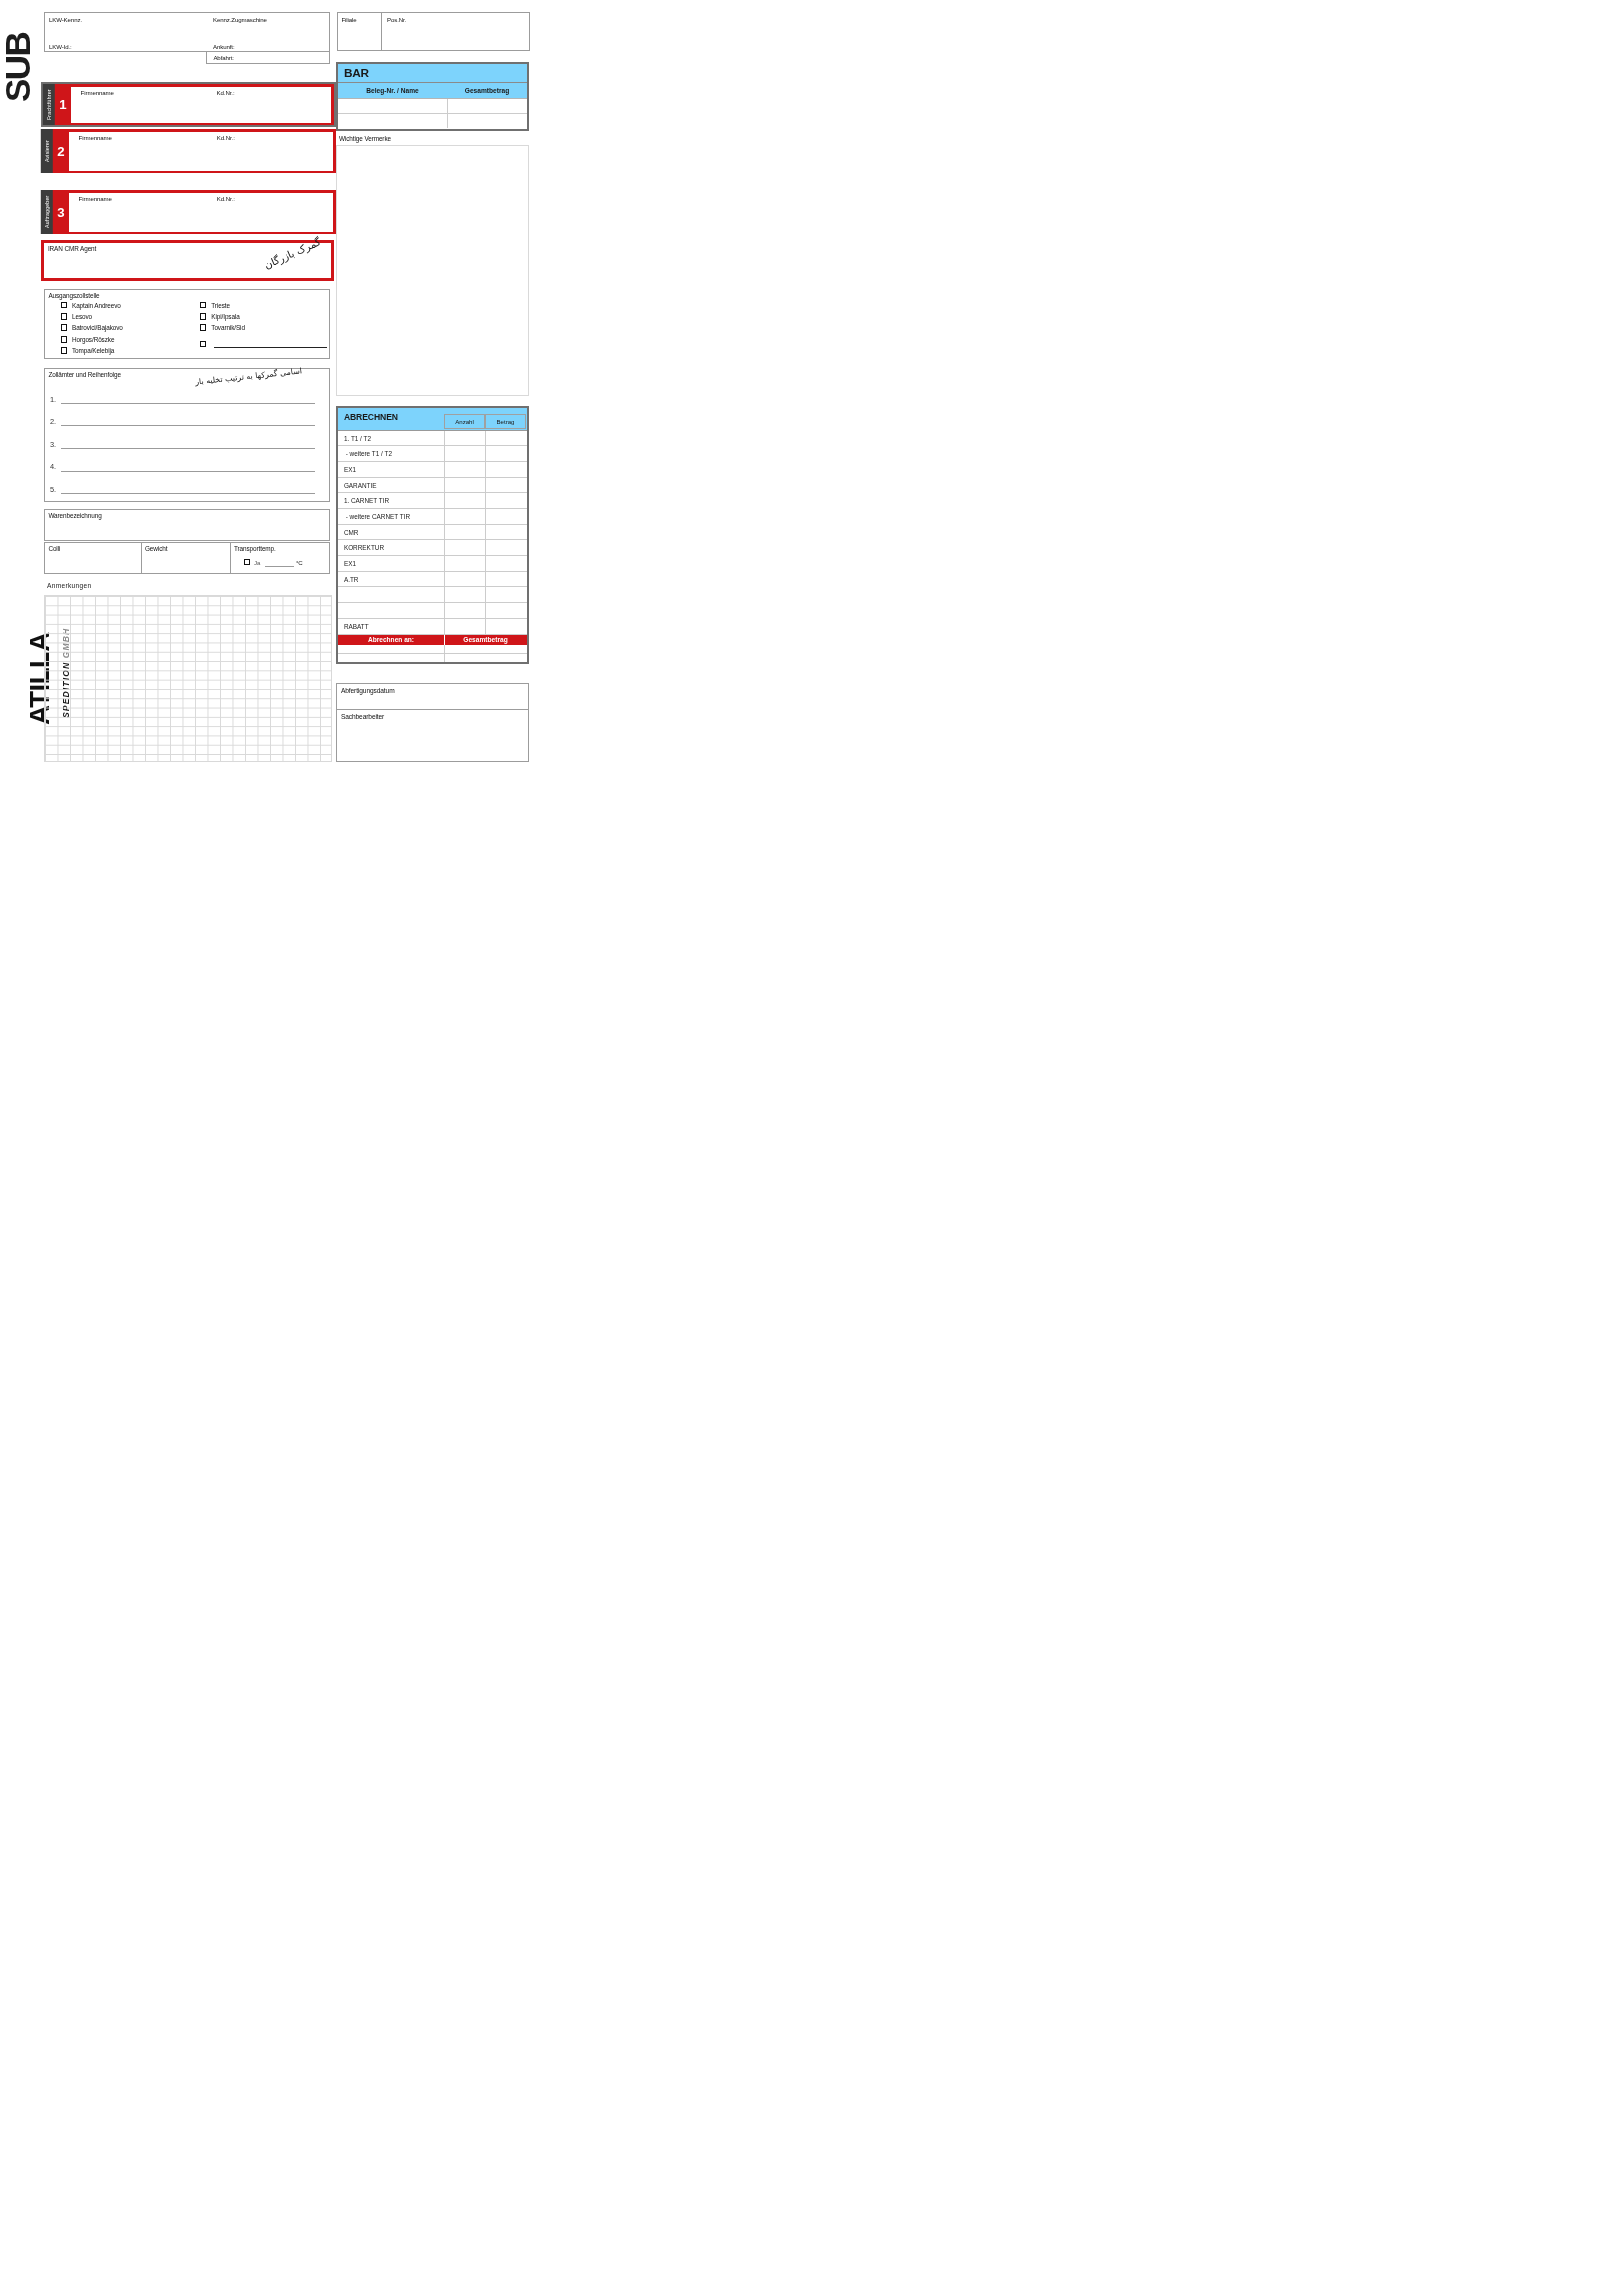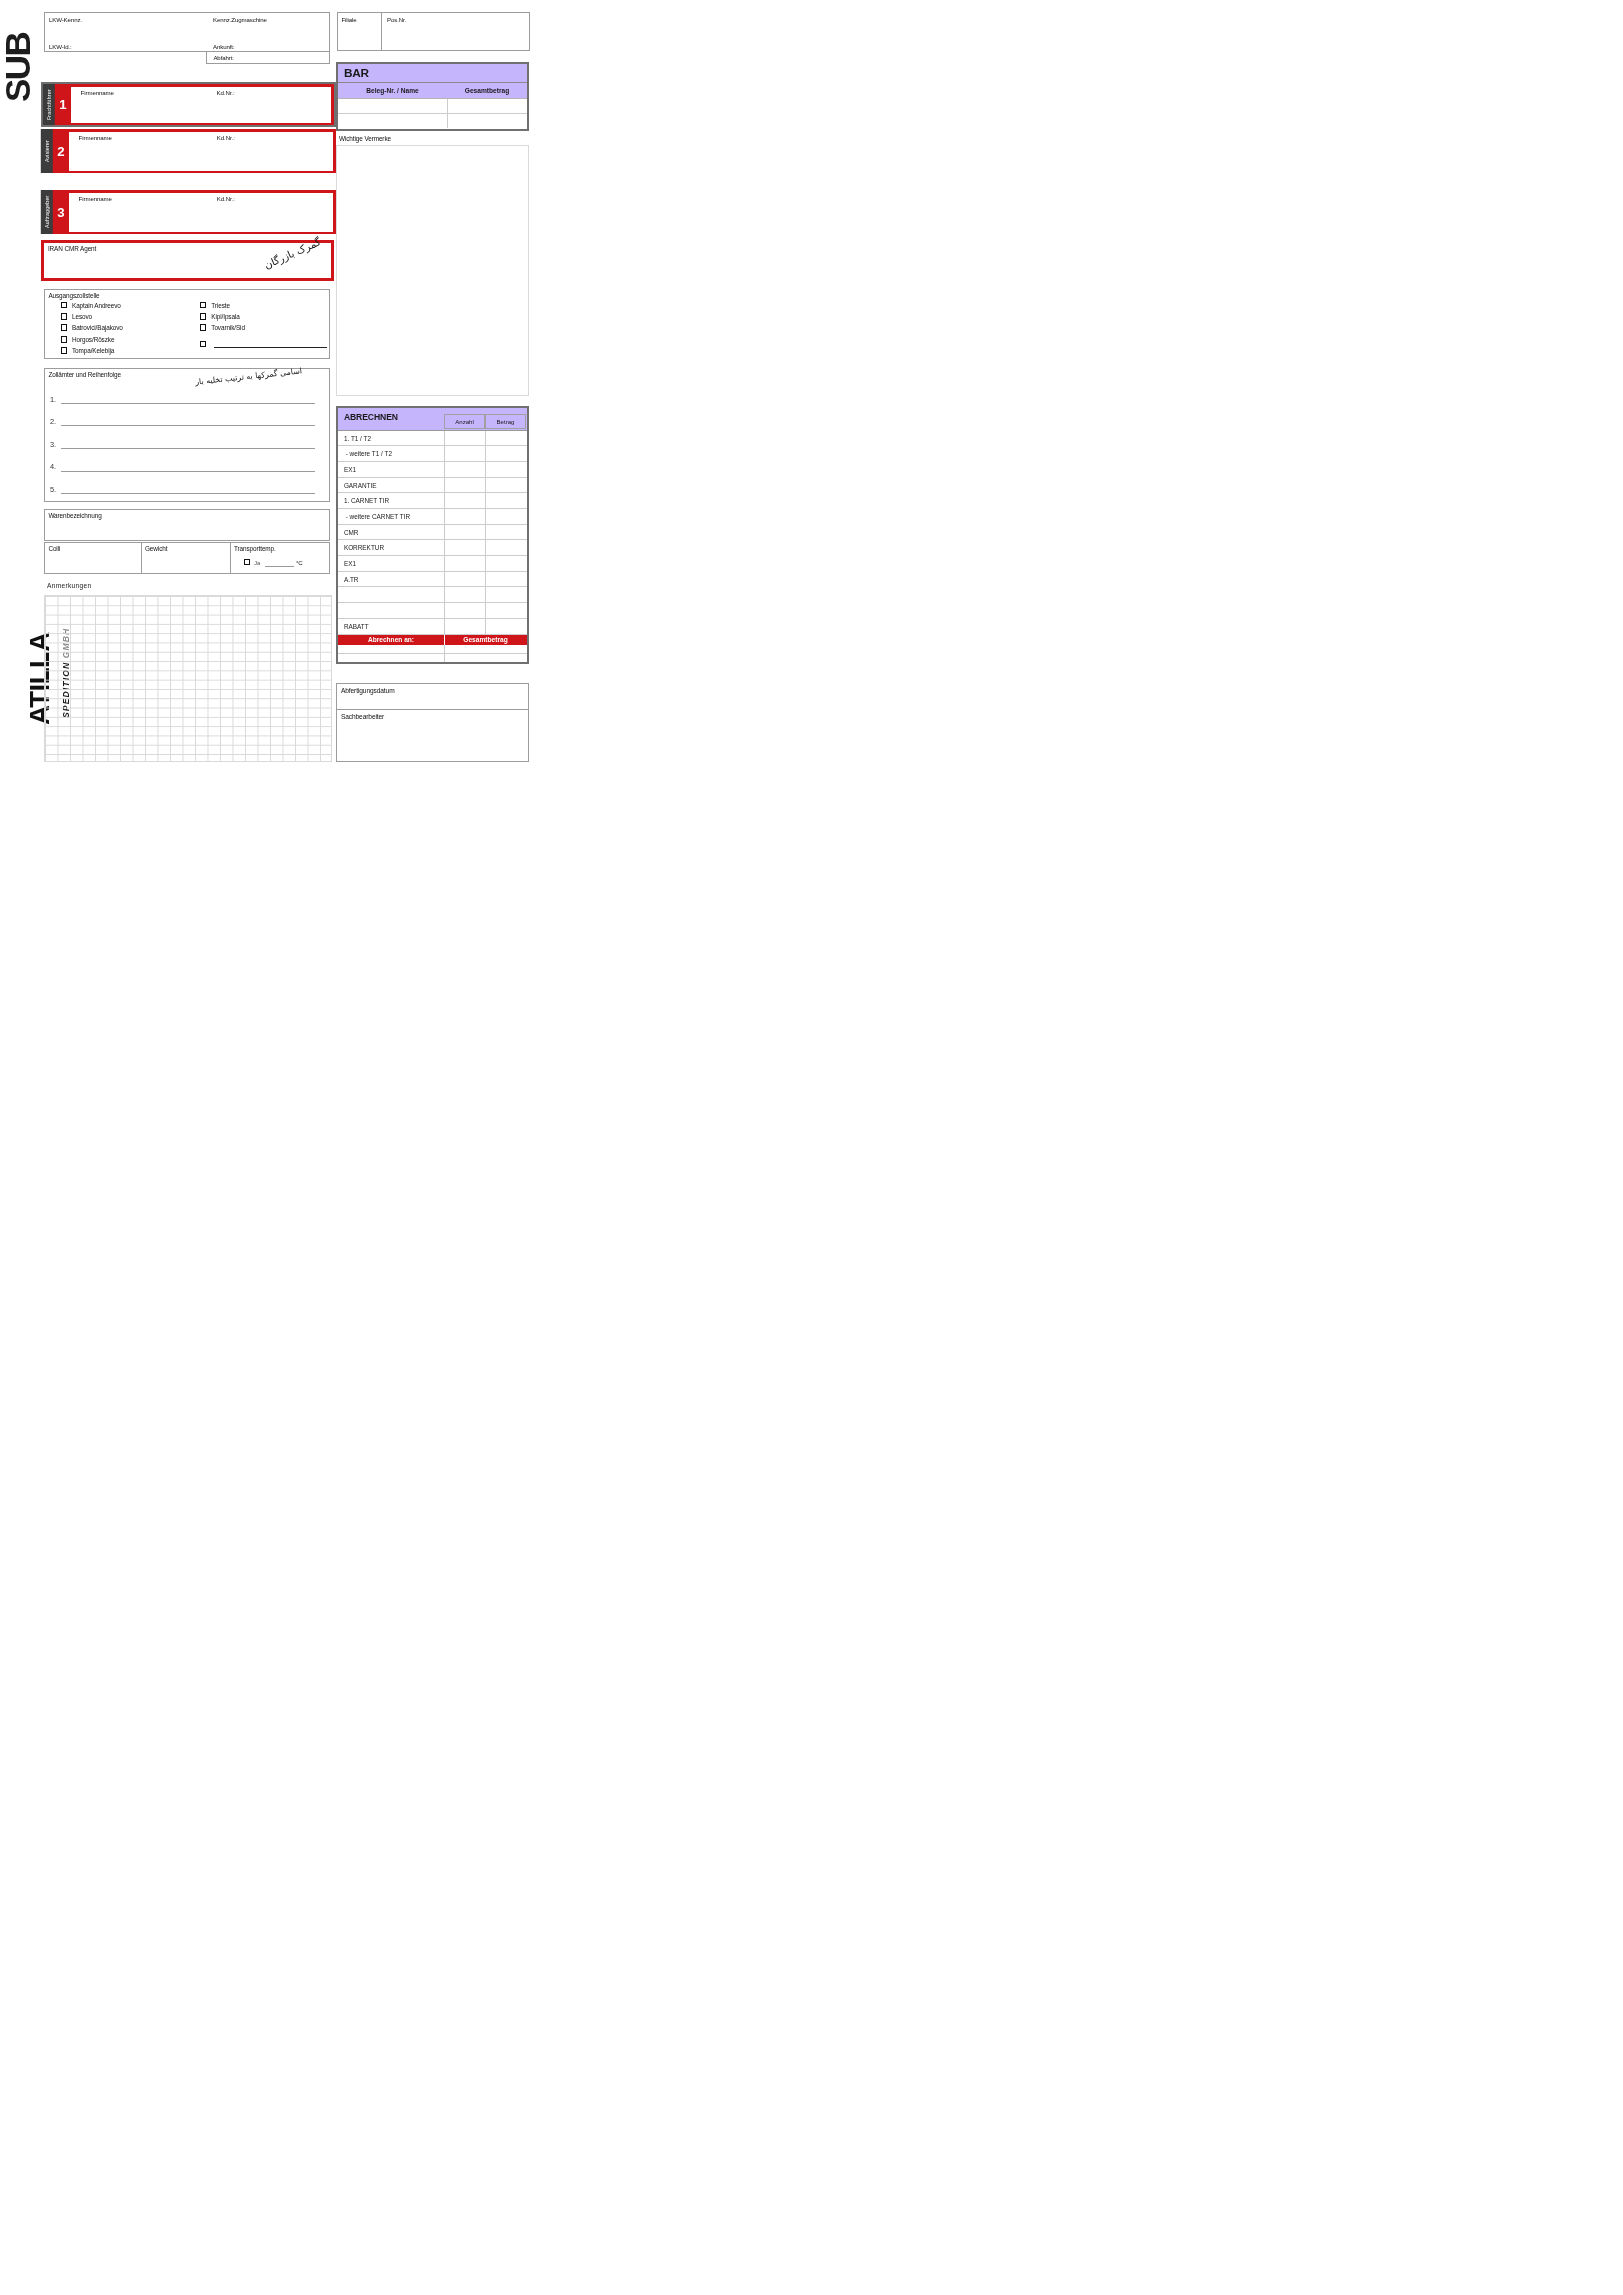--- a/index.html
+++ b/index.html
@@ -17,21 +17,21 @@
           font-weight:900;letter-spacing:-0.5px;color:#111;}
   .sped-line{position:absolute;left:58px;top:582px;height:136px;font-size:8.6px;line-height:16px;
              font-weight:bold;font-style:italic;letter-spacing:1.1px;}
   .sped-gray{color:#8a8a8a;}
 
   
   .divider-v{position:absolute;top:0;bottom:0;width:1px;background:#9c9c9c;}
 
   
   .thickbox{position:absolute;border:2px solid #707070;background:#fff;box-sizing:border-box;}
-  .band{background:#c4b5fd;}
+  .band{background:#7dd3fc;}
 
   
   .party{position:absolute;box-sizing:border-box;}
   .party-flex{display:flex;height:100%;}
   .pstrip{width:11.8px;background:#3c3c3c;color:#fff;font-size:5.2px;letter-spacing:0.2px;
           display:flex;align-items:center;justify-content:center;}
   .pnum{width:16px;display:flex;align-items:center;justify-content:center;
         color:#fff;font-weight:bold;font-size:13.2px;}
   .pwhite{flex:1;background:#fff;margin:2.5px 2.9px 2.5px 0;position:relative;}
   .outer1{position:absolute;border:2px solid #707070;box-sizing:border-box;}

